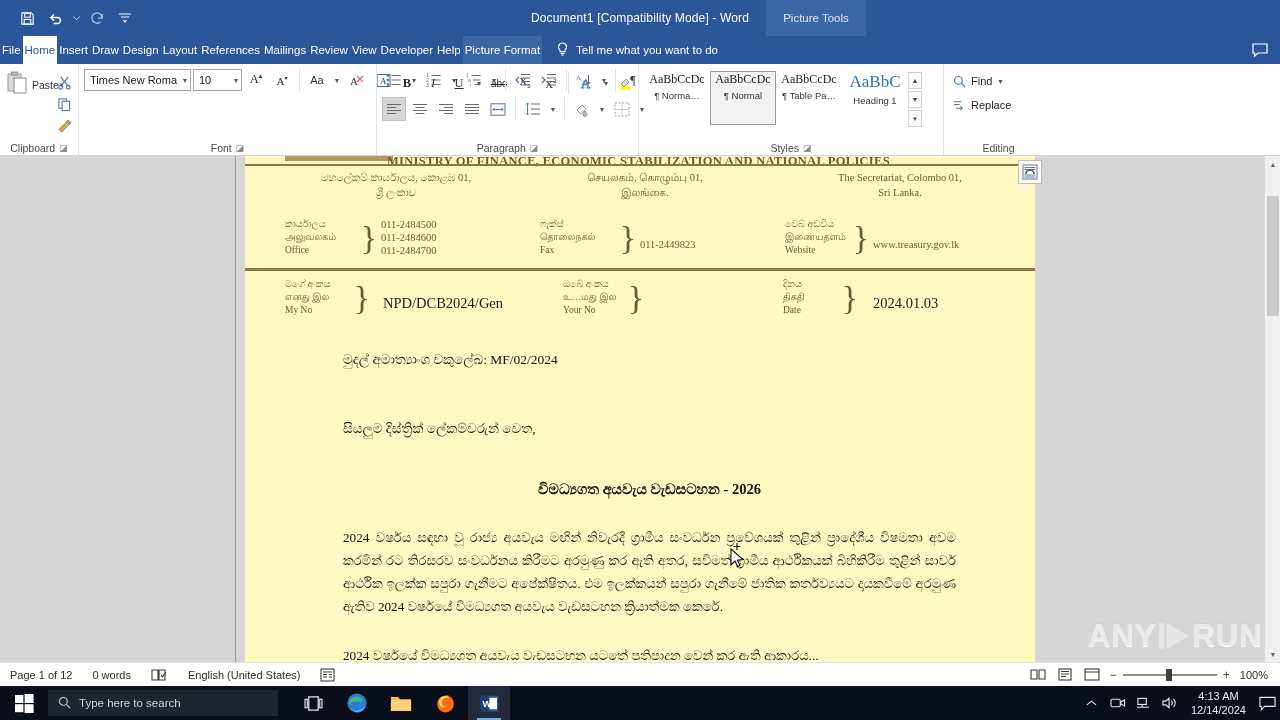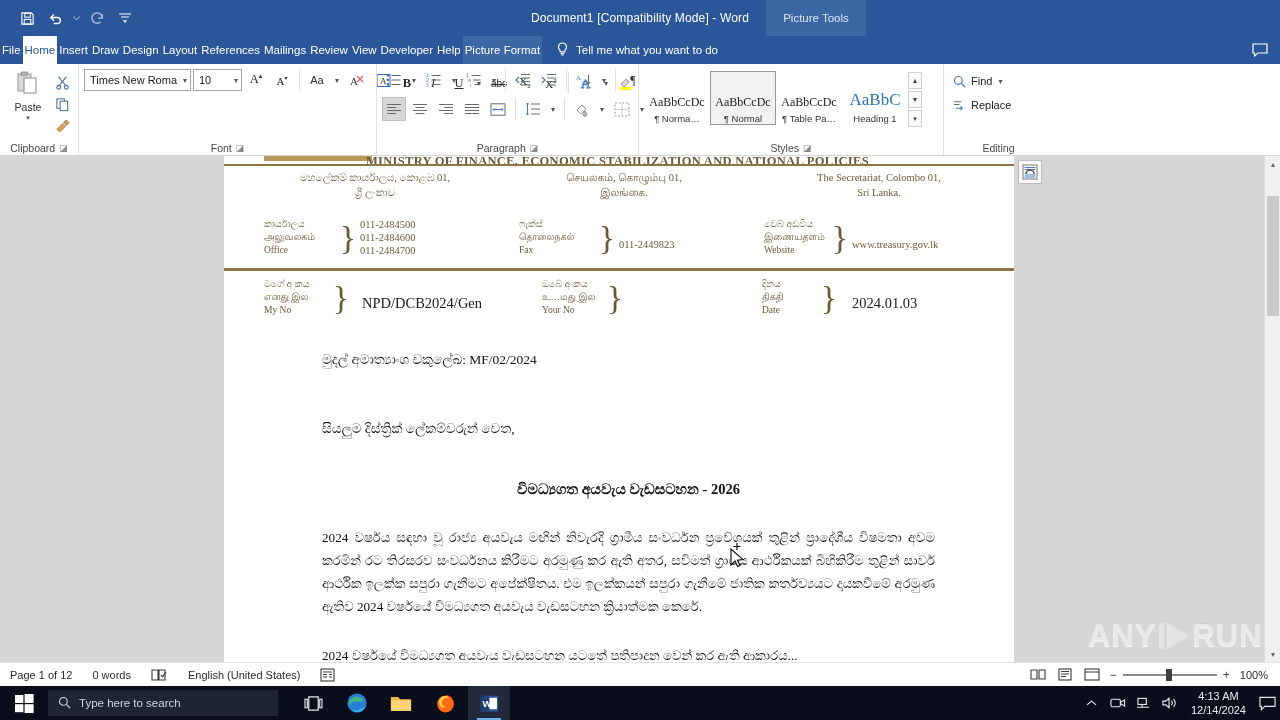--- a/index.html
+++ b/index.html
@@ -73,21 +73,21 @@
   .group + .group { border-left: 1px solid #e2e2e2; }
   .group-body { flex: 1; display: flex; align-items: flex-start; }
   .group-label {
     height: 16px; font-size: 10.5px; color: #4a4a4a; text-align: center;
     display: flex; align-items: center; justify-content: center; gap: 4px;
   }
   .dlg-launcher { font-size: 9px; color: #8a8a8a; }
 
   
   .paste-btn {
-    width: 48px; display:flex; flex-direction:column; align-items:center; gap:1px;
+    width: 48px; display:flex; flex-direction:row; align-items:center; gap:1px;
     padding-top: 3px;
   }
   .paste-label { font-size: 10.5px; color: #333; }
   .clip-small { display: flex; flex-direction: column; gap: 2px; padding-top: 5px; }
   .mini { width: 22px; height: 20px; display:flex; align-items:center; justify-content:center; }
 
   
   .row { display: flex; align-items: center; gap: 2px; }
   .row1 { height: 26px; }
   .row2 { height: 26px; margin-top: 3px; }
@@ -104,39 +104,39 @@
     width: 24px; height: 24px; display: flex; align-items: center; justify-content: center;
     font-size: 12.5px; color: #2c2c2c;
   }
   .ibtn.caret { width: 12px; font-size: 8px; color: #555; }
   .ibtn.pressed { background: #d6d6d6; border: 1px solid #c0c0c0; }
   .sep { width: 1px; height: 22px; background: #e0e0e0; margin: 0 3px; }
 
   
   .style-item {
     width: 66px; height: 54px; border: 1px solid transparent;
-    display: flex; flex-direction: column; align-items: center; justify-content: flex-end;
+    display: flex; flex-direction: column; align-items: center; justify-content: flex-start;
     font-size: 10px; color: #1a1a1a; background: #fff;
   }
   .style-item.sel { border: 1px solid #9a9a9a; background: #f2f2f2; }
   .style-prev { font-size: 12px; font-family: "Liberation Serif", serif; color: #1a1a1a; white-space: nowrap; overflow:hidden; }
   .style-prev.h1 { font-size: 17px; color: #2e74b5; }
   .style-name { font-size: 9.5px; color: #333; margin-top: 3px; white-space: nowrap; }
   .gallery-scroll { display:flex; flex-direction:column; justify-content:space-between; height:56px; padding-top:1px; }
   .gs-btn { width: 14px; height: 17px; border: 1px solid #d0d0d0; background:#fafafa;
             display:flex; align-items:center; justify-content:center; font-size:7px; color:#444; }
 
   
   .workspace {
     position: absolute; left: 0; top: 156px; width: 1280px; height: 506px;
     background: #d6d6d6;
   }
   .page {
-    position: absolute; left: 224px; top: 0px; width: 790px; height: 506px;
-    background: #ffffff; overflow: hidden;
+    position: absolute; left: 245px; top: 0px; width: 790px; height: 506px;
+    background: #fef9c3; overflow: hidden;
   }
   .vruler {
     position: absolute; left: 225px; top: 0; width: 11px; height: 506px; background: #d6d6d6;
     border-right: 1px solid #9a9a9a;
   }
   .doc-inner { position: relative; padding: 0; }
 
   
   .lh-title {
     position: absolute; left: 142px; top: -2px; width: 600px;

